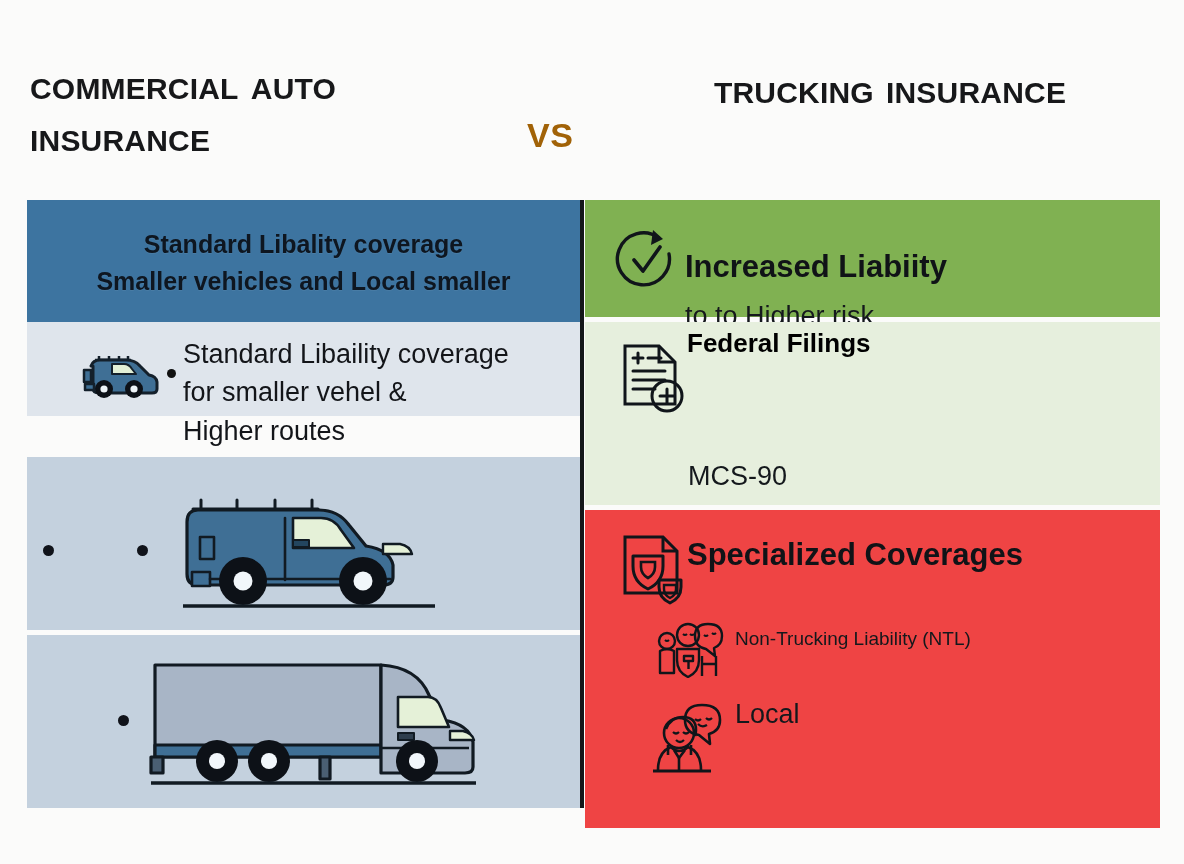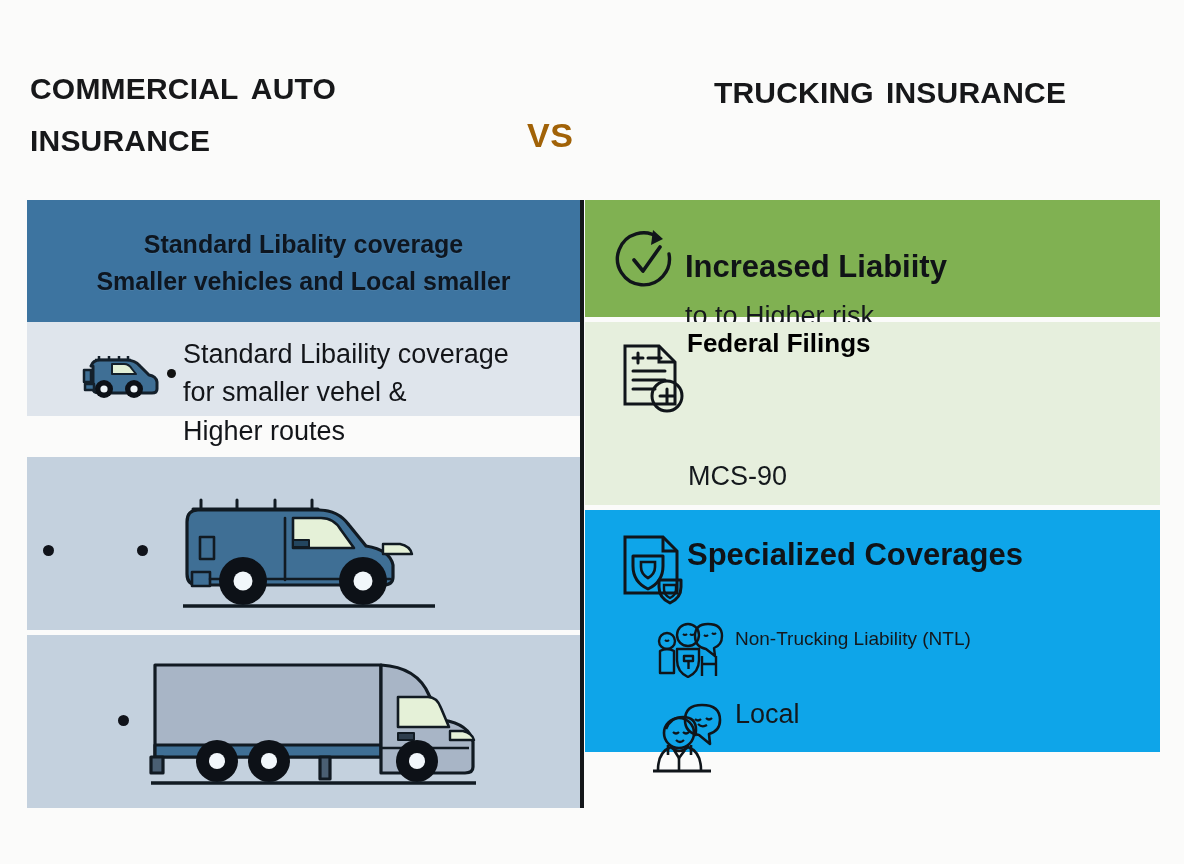--- a/index.html
+++ b/index.html
@@ -91,21 +91,21 @@
 
   
   .l-head  { top: 0;   height: 150px; background: #3d74a0; }
   .l-row2  { top: 122px; height: 94px; background: #dfe5ec; }
   .l-row3  { top: 257px; height: 173px; background: #c4d1de; }
   .l-row4  { top: 435px; height: 173px; background: #c4d1de; }
 
   
   .r-head  { top: 0;    height: 117px; background: #80b152; }
   .r-row2  { top: 122px; height: 183px; background: #e6efdd; }
-  .r-row3  { top: 310px; height: 242px; background: #0ea5e9; }
+  .r-row3  { top: 310px; height: 318px; background: #ef4444; }
 
   
   .l-head-text {
     position: absolute;
     left: 0; right: 0;
     top: 26px;
     text-align: center;
     color: #0e1620;
     font-weight: bold;
     font-size: 25px;

